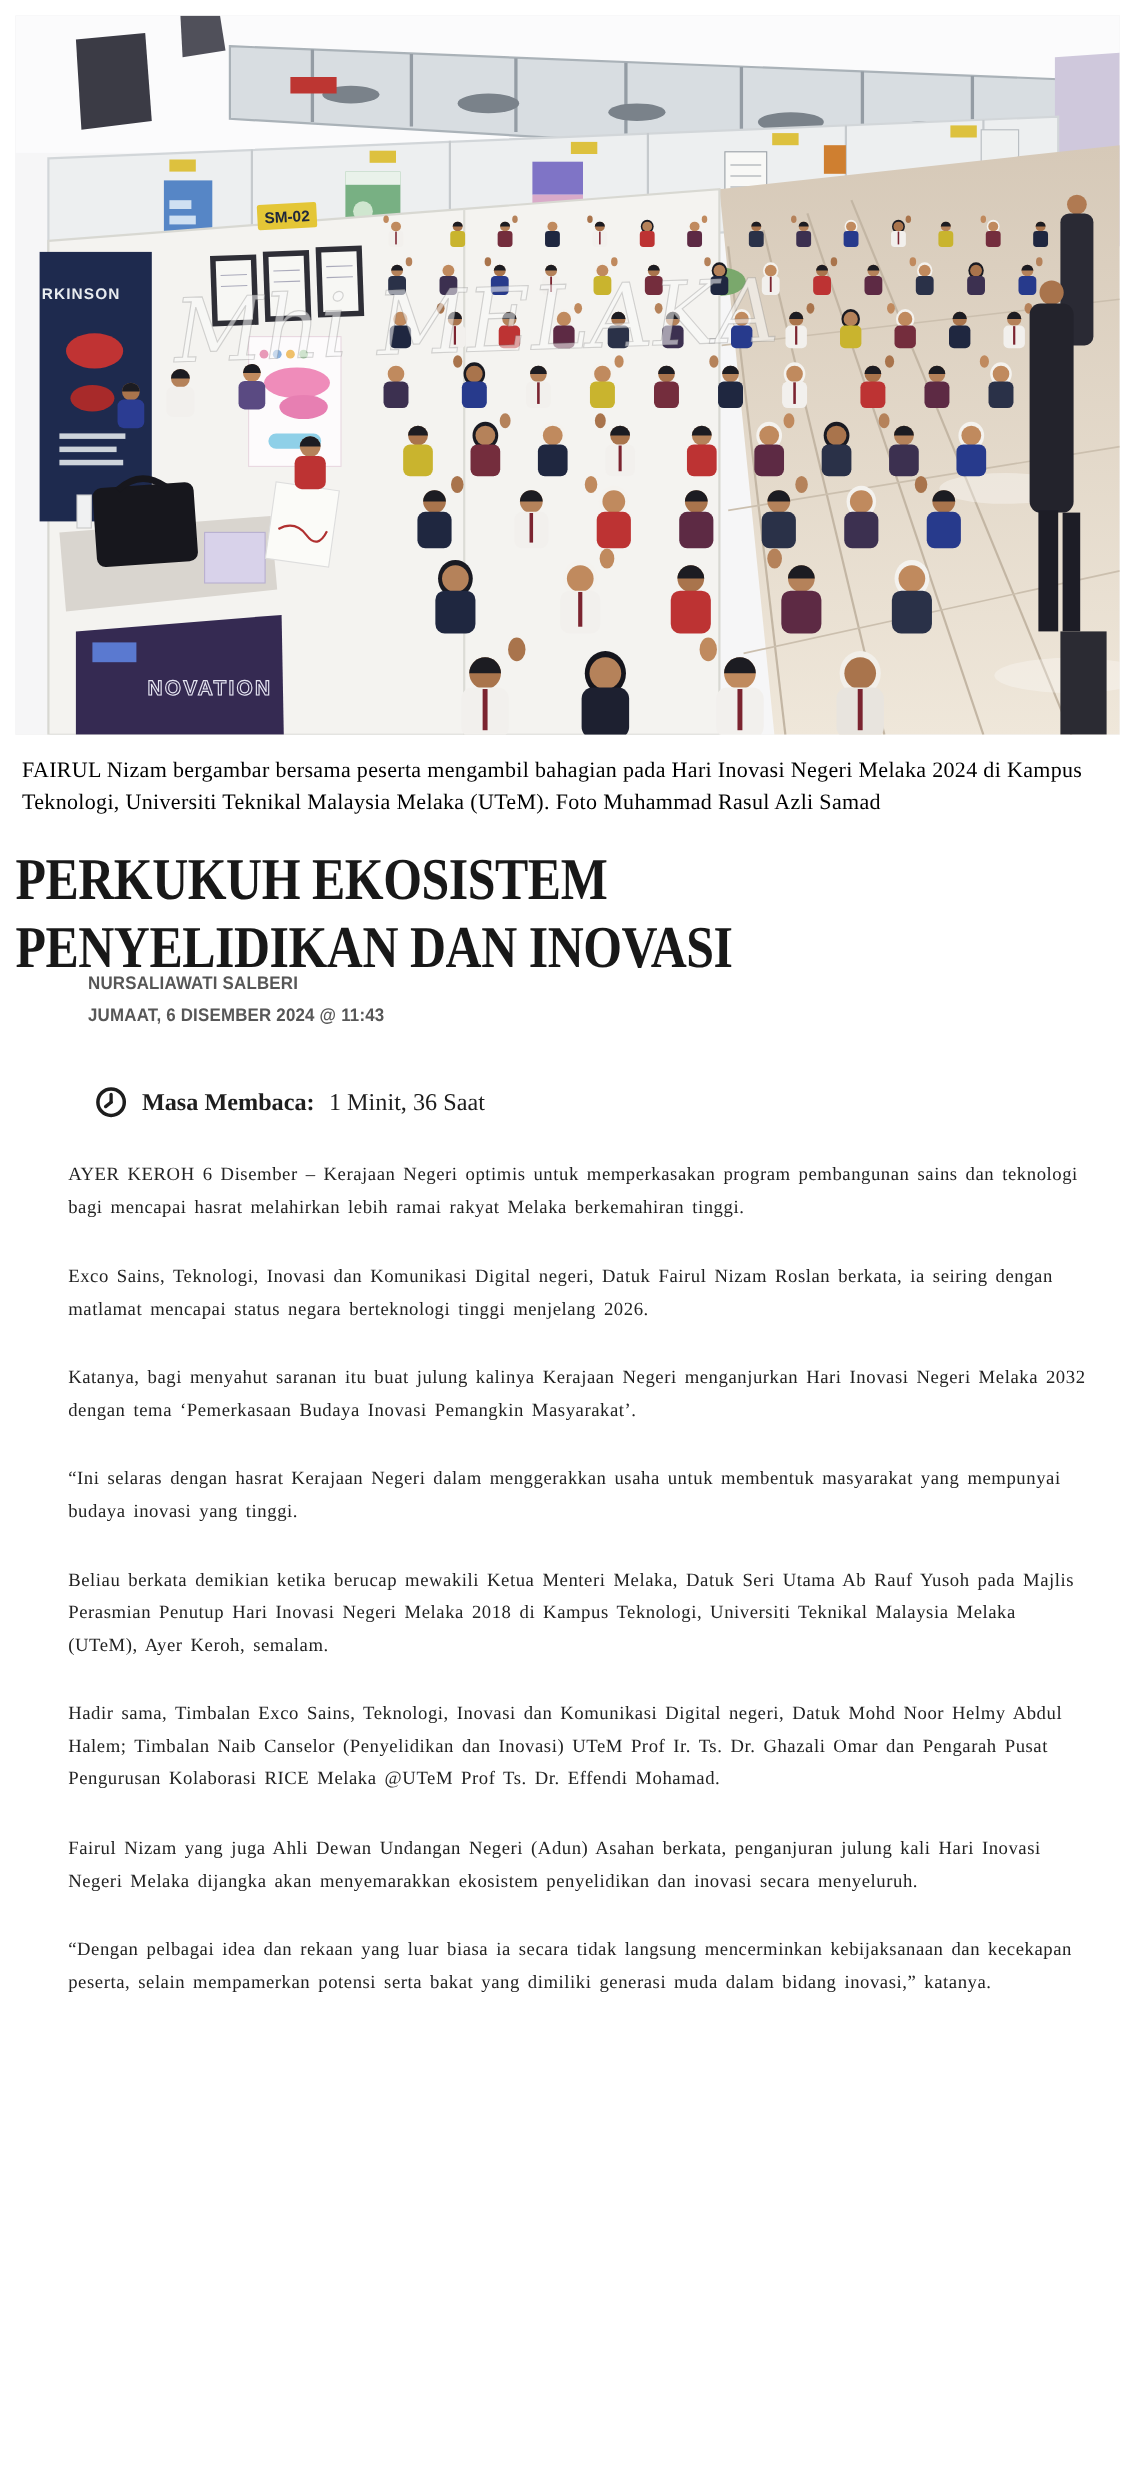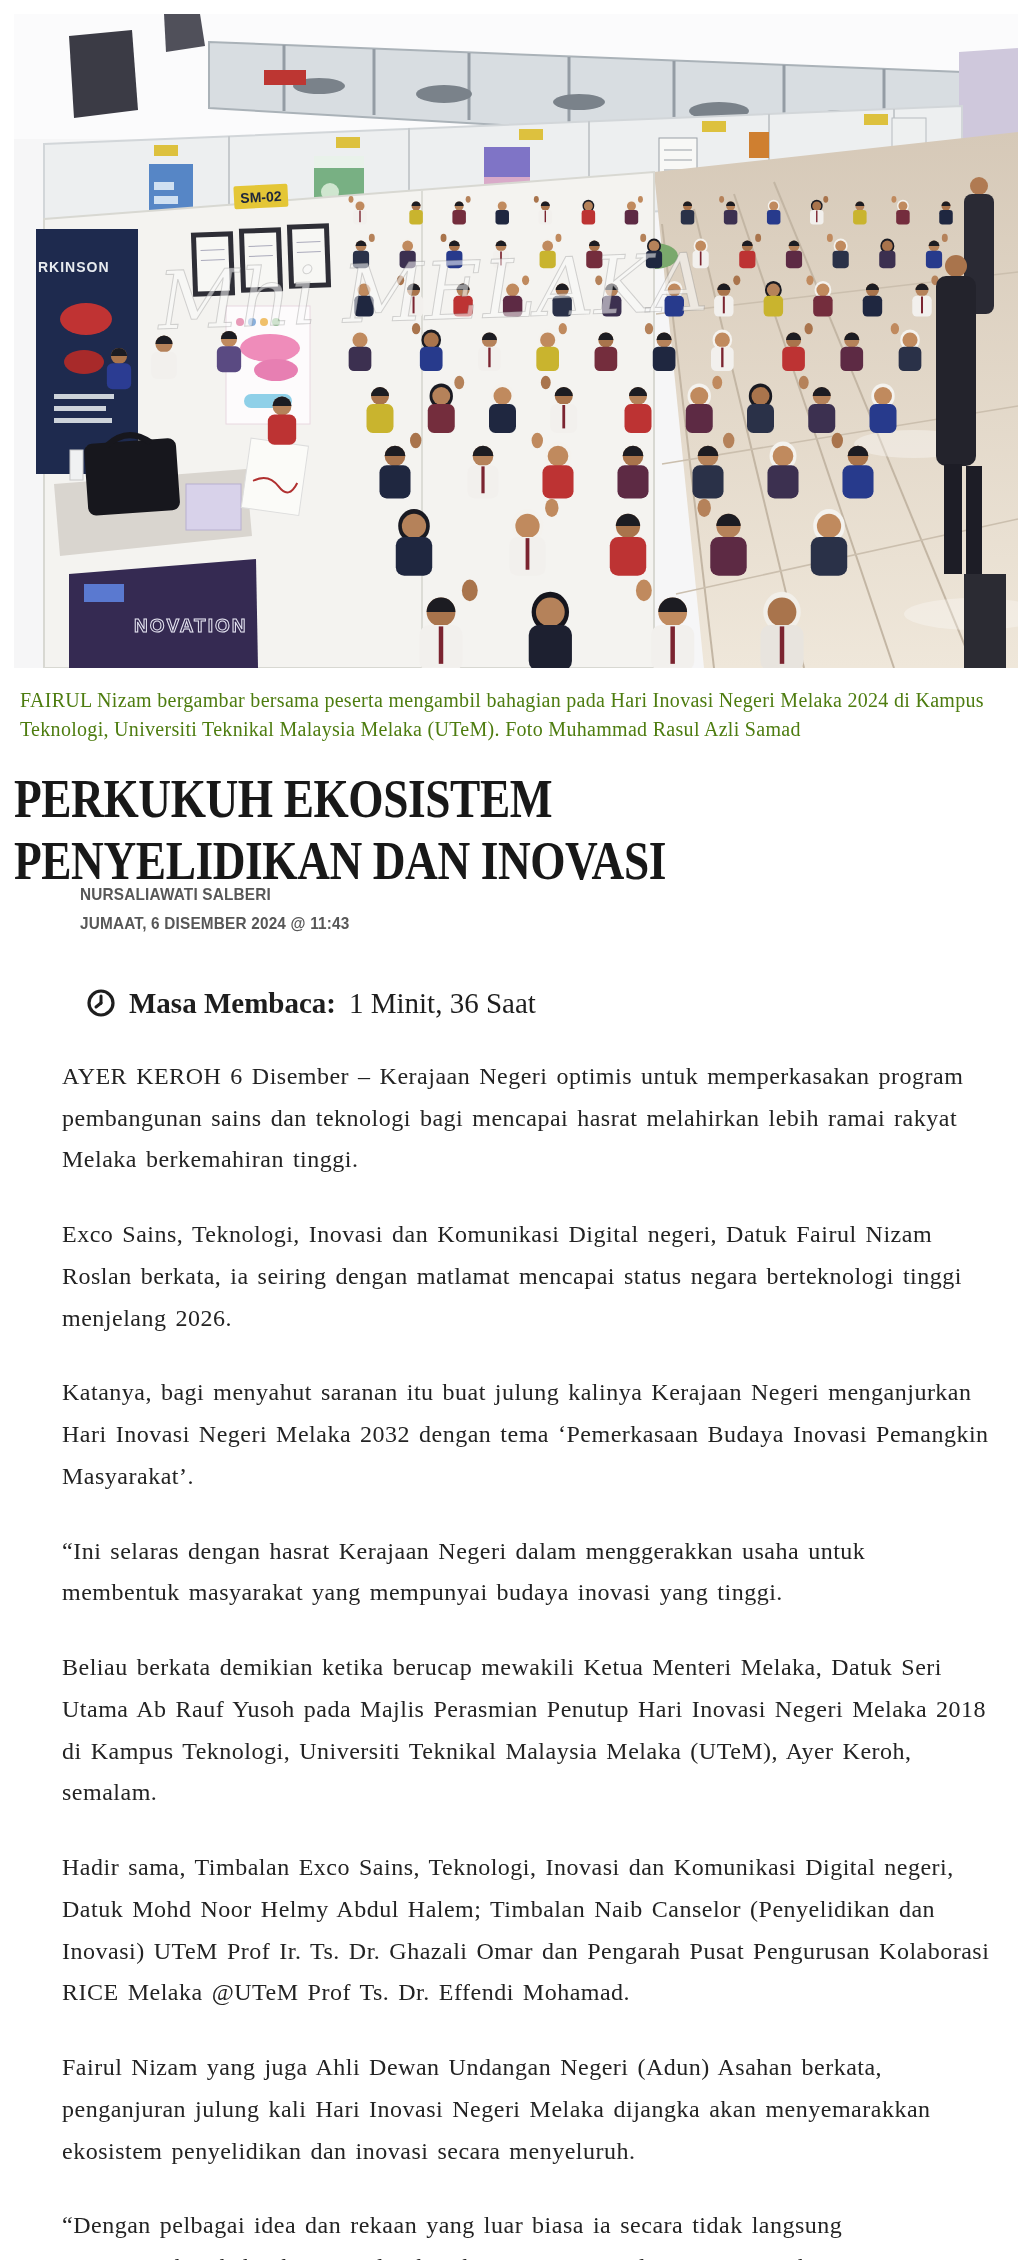--- a/index.html
+++ b/index.html
@@ -1,27 +1,27 @@
 <!DOCTYPE html>
 <html><head>
 <meta charset="utf-8">
 <style>
   html,body{margin:0;padding:0;background:#ffffff;}
   body{width:1032px;min-height:2260px;font-family:"Liberation Serif",serif;color:#222;}
   .photo-wrap{position:relative;margin:14px 14px 0 14px;width:1004px;height:654px;overflow:hidden;background:#f2f2f3;}
   .photo-wrap svg{position:absolute;left:0;top:0;}
   figure{margin:0;}
-  figcaption{margin:18px 22px 0 20px;width:988px;font-size:20px;line-height:1.45;color:#4d7c0f;letter-spacing:0.3px;}
+  figcaption{margin:18px 22px 0 20px;width:988px;font-size:20px;line-height:1.45;color:#000000;letter-spacing:0.3px;}
   h1{margin:24px 14px 0 14px;width:860px;font-size:54px;font-weight:600;line-height:1.15;color:#181818;letter-spacing:-0.5px;transform:scaleX(0.84);transform-origin:left top;font-family:"Liberation Serif",serif;}
   .byline{margin:-12px 0 0 80px;font-family:"Liberation Sans",sans-serif;font-weight:700;font-size:16.5px;color:#575757;letter-spacing:0.2px;line-height:1.72;transform:scaleX(0.93);transform-origin:left top;}
-  .read-row{margin:50px 0 0 86px;display:flex;align-items:center;gap:13px;font-size:29px;color:#1e1e1e;}
+  .read-row{margin:50px 0 0 86px;display:flex;align-items:center;gap:13px;font-size:22px;color:#1e1e1e;}
   .read-row .lbl{font-weight:700;}
   .read-row .clock{flex:0 0 auto;display:block;}
   .article-body{margin:36px 40px 0 62px;width:930px;}
-  .article-body p{margin:0 0 33px 0;font-size:24px;line-height:1.74;letter-spacing:0.5px;word-spacing:2.5px;color:#232323;}
+  .article-body p{margin:0 0 33px 0;font-size:17px;line-height:1.74;letter-spacing:0.5px;word-spacing:2.5px;color:#232323;}
 </style>
 </head>
 <body>
 
 <figure>
   <div class="photo-wrap">
     <svg width="1004" height="654" viewBox="0 0 1004 654">
       <defs>
         <linearGradient id="floorGrad" x1="0" y1="0" x2="0" y2="1">
           <stop offset="0" stop-color="#d6c9b8"></stop>

